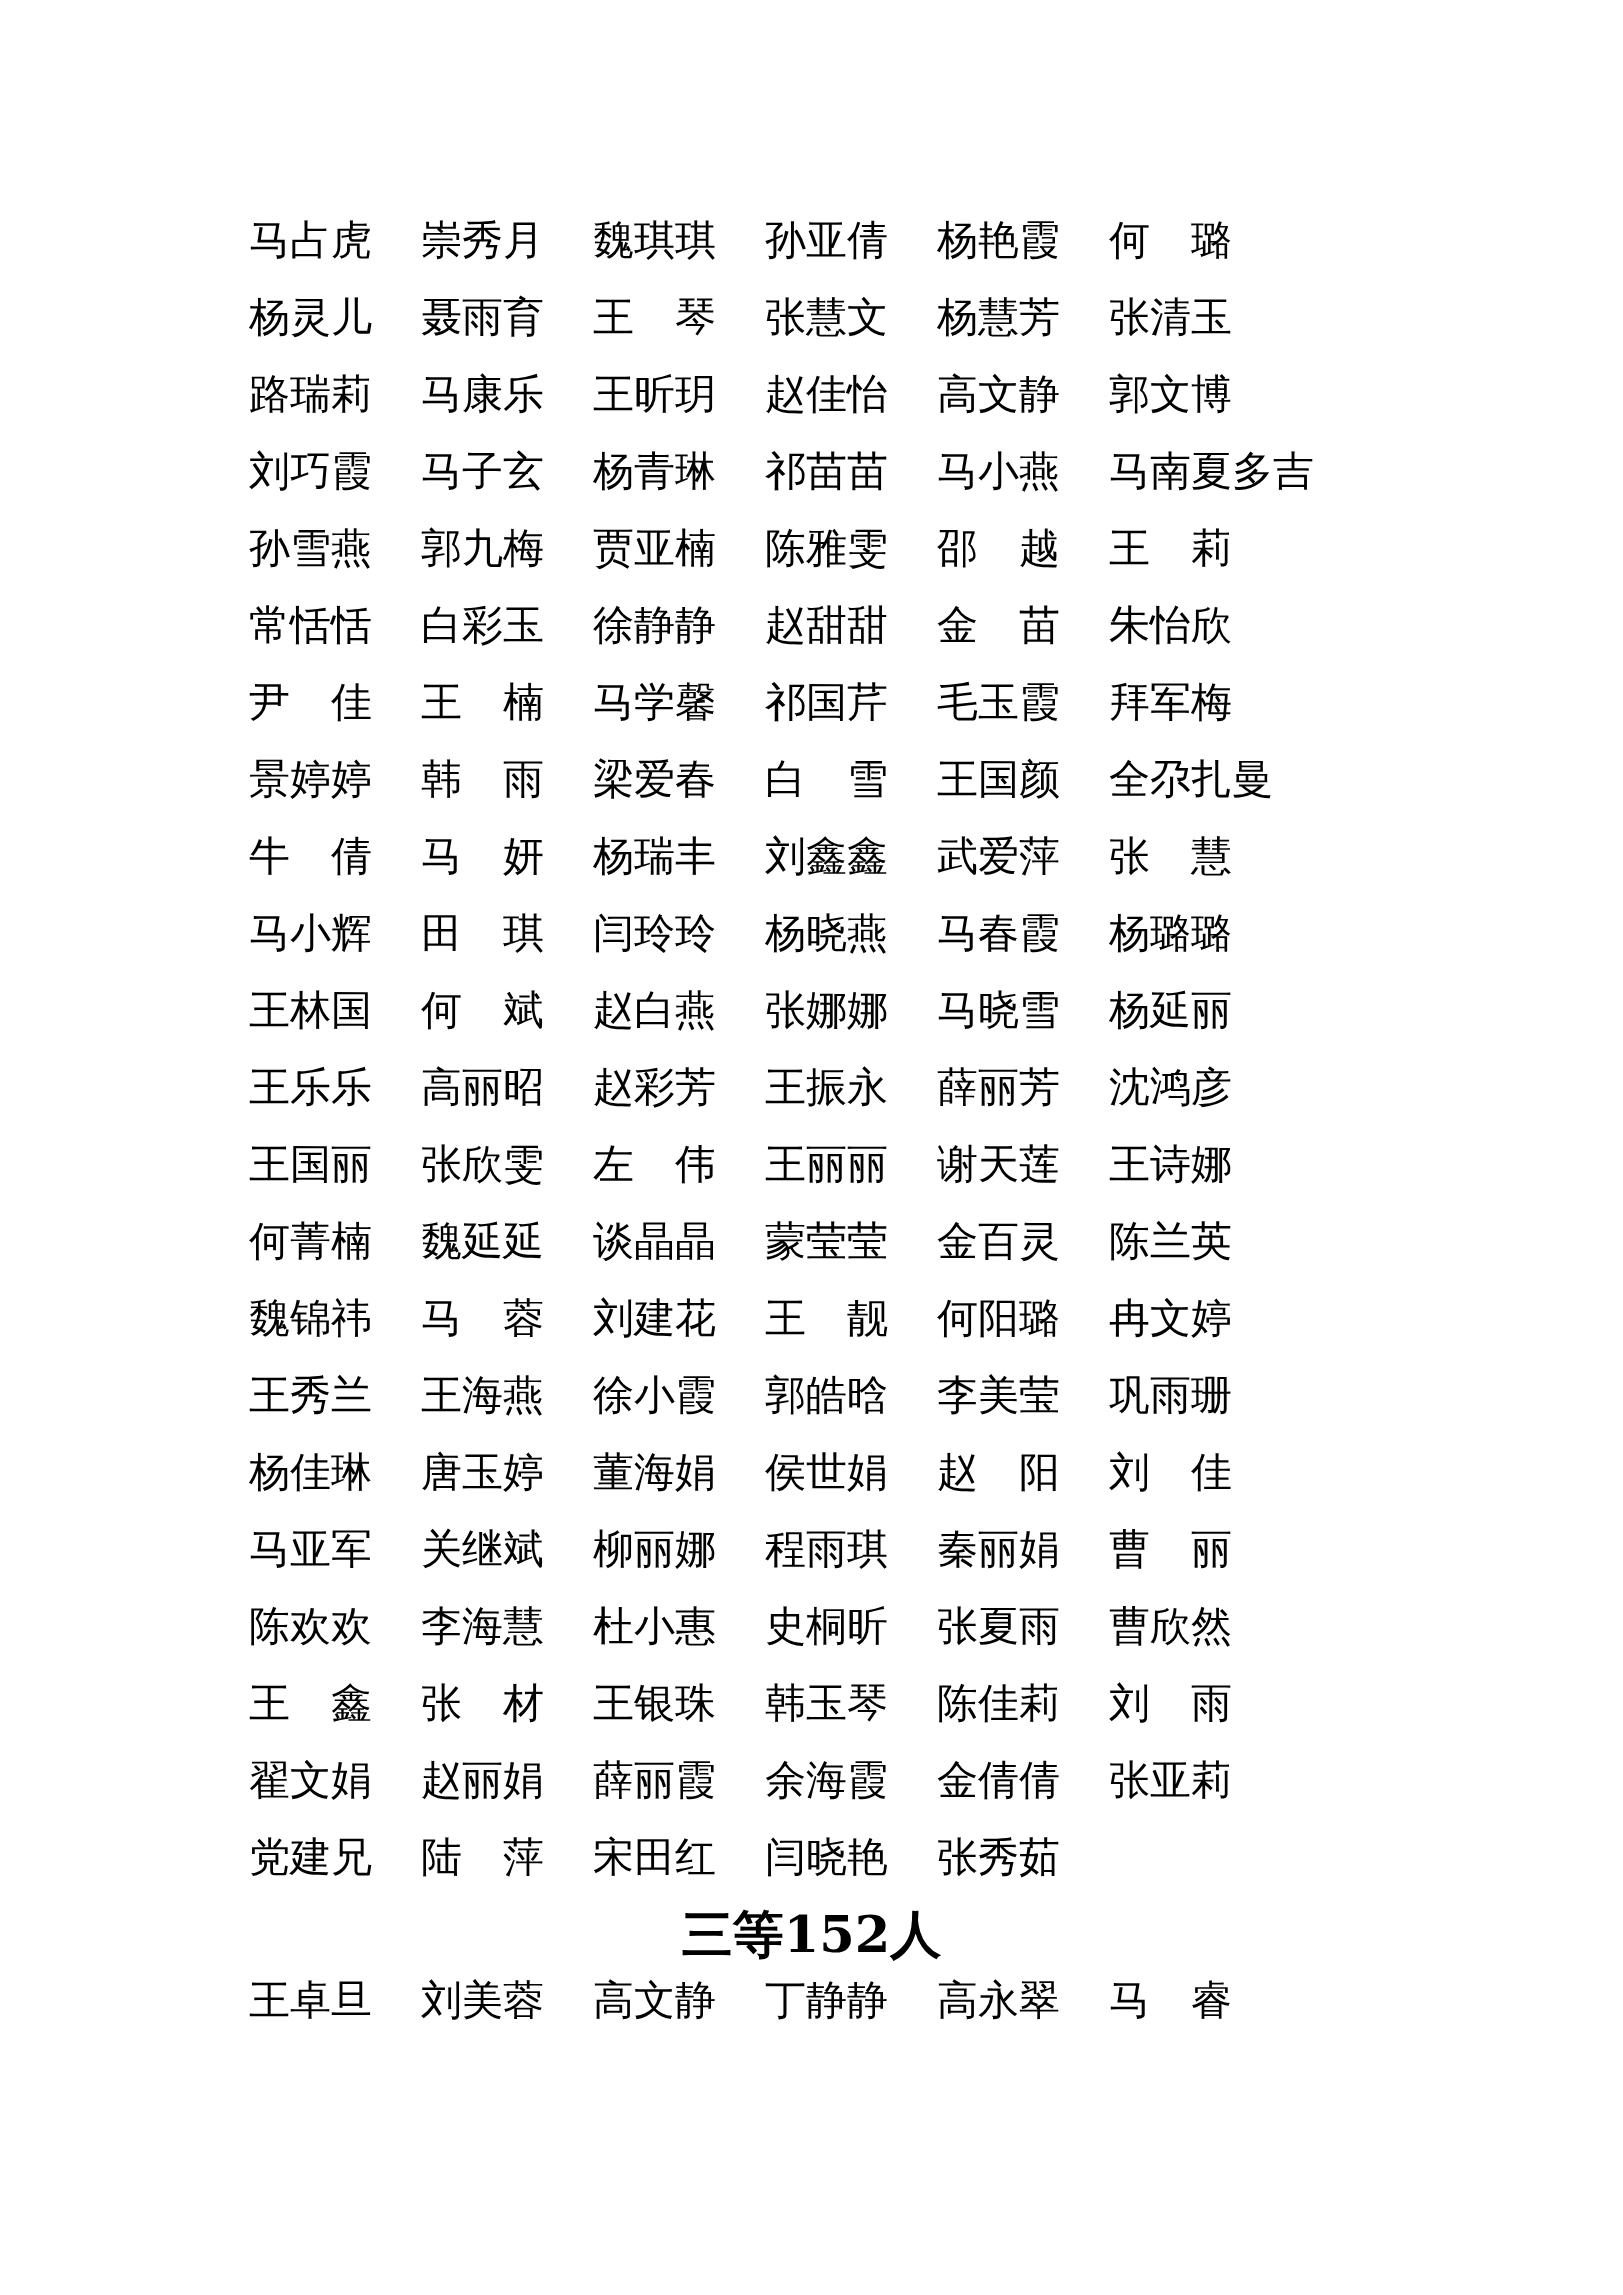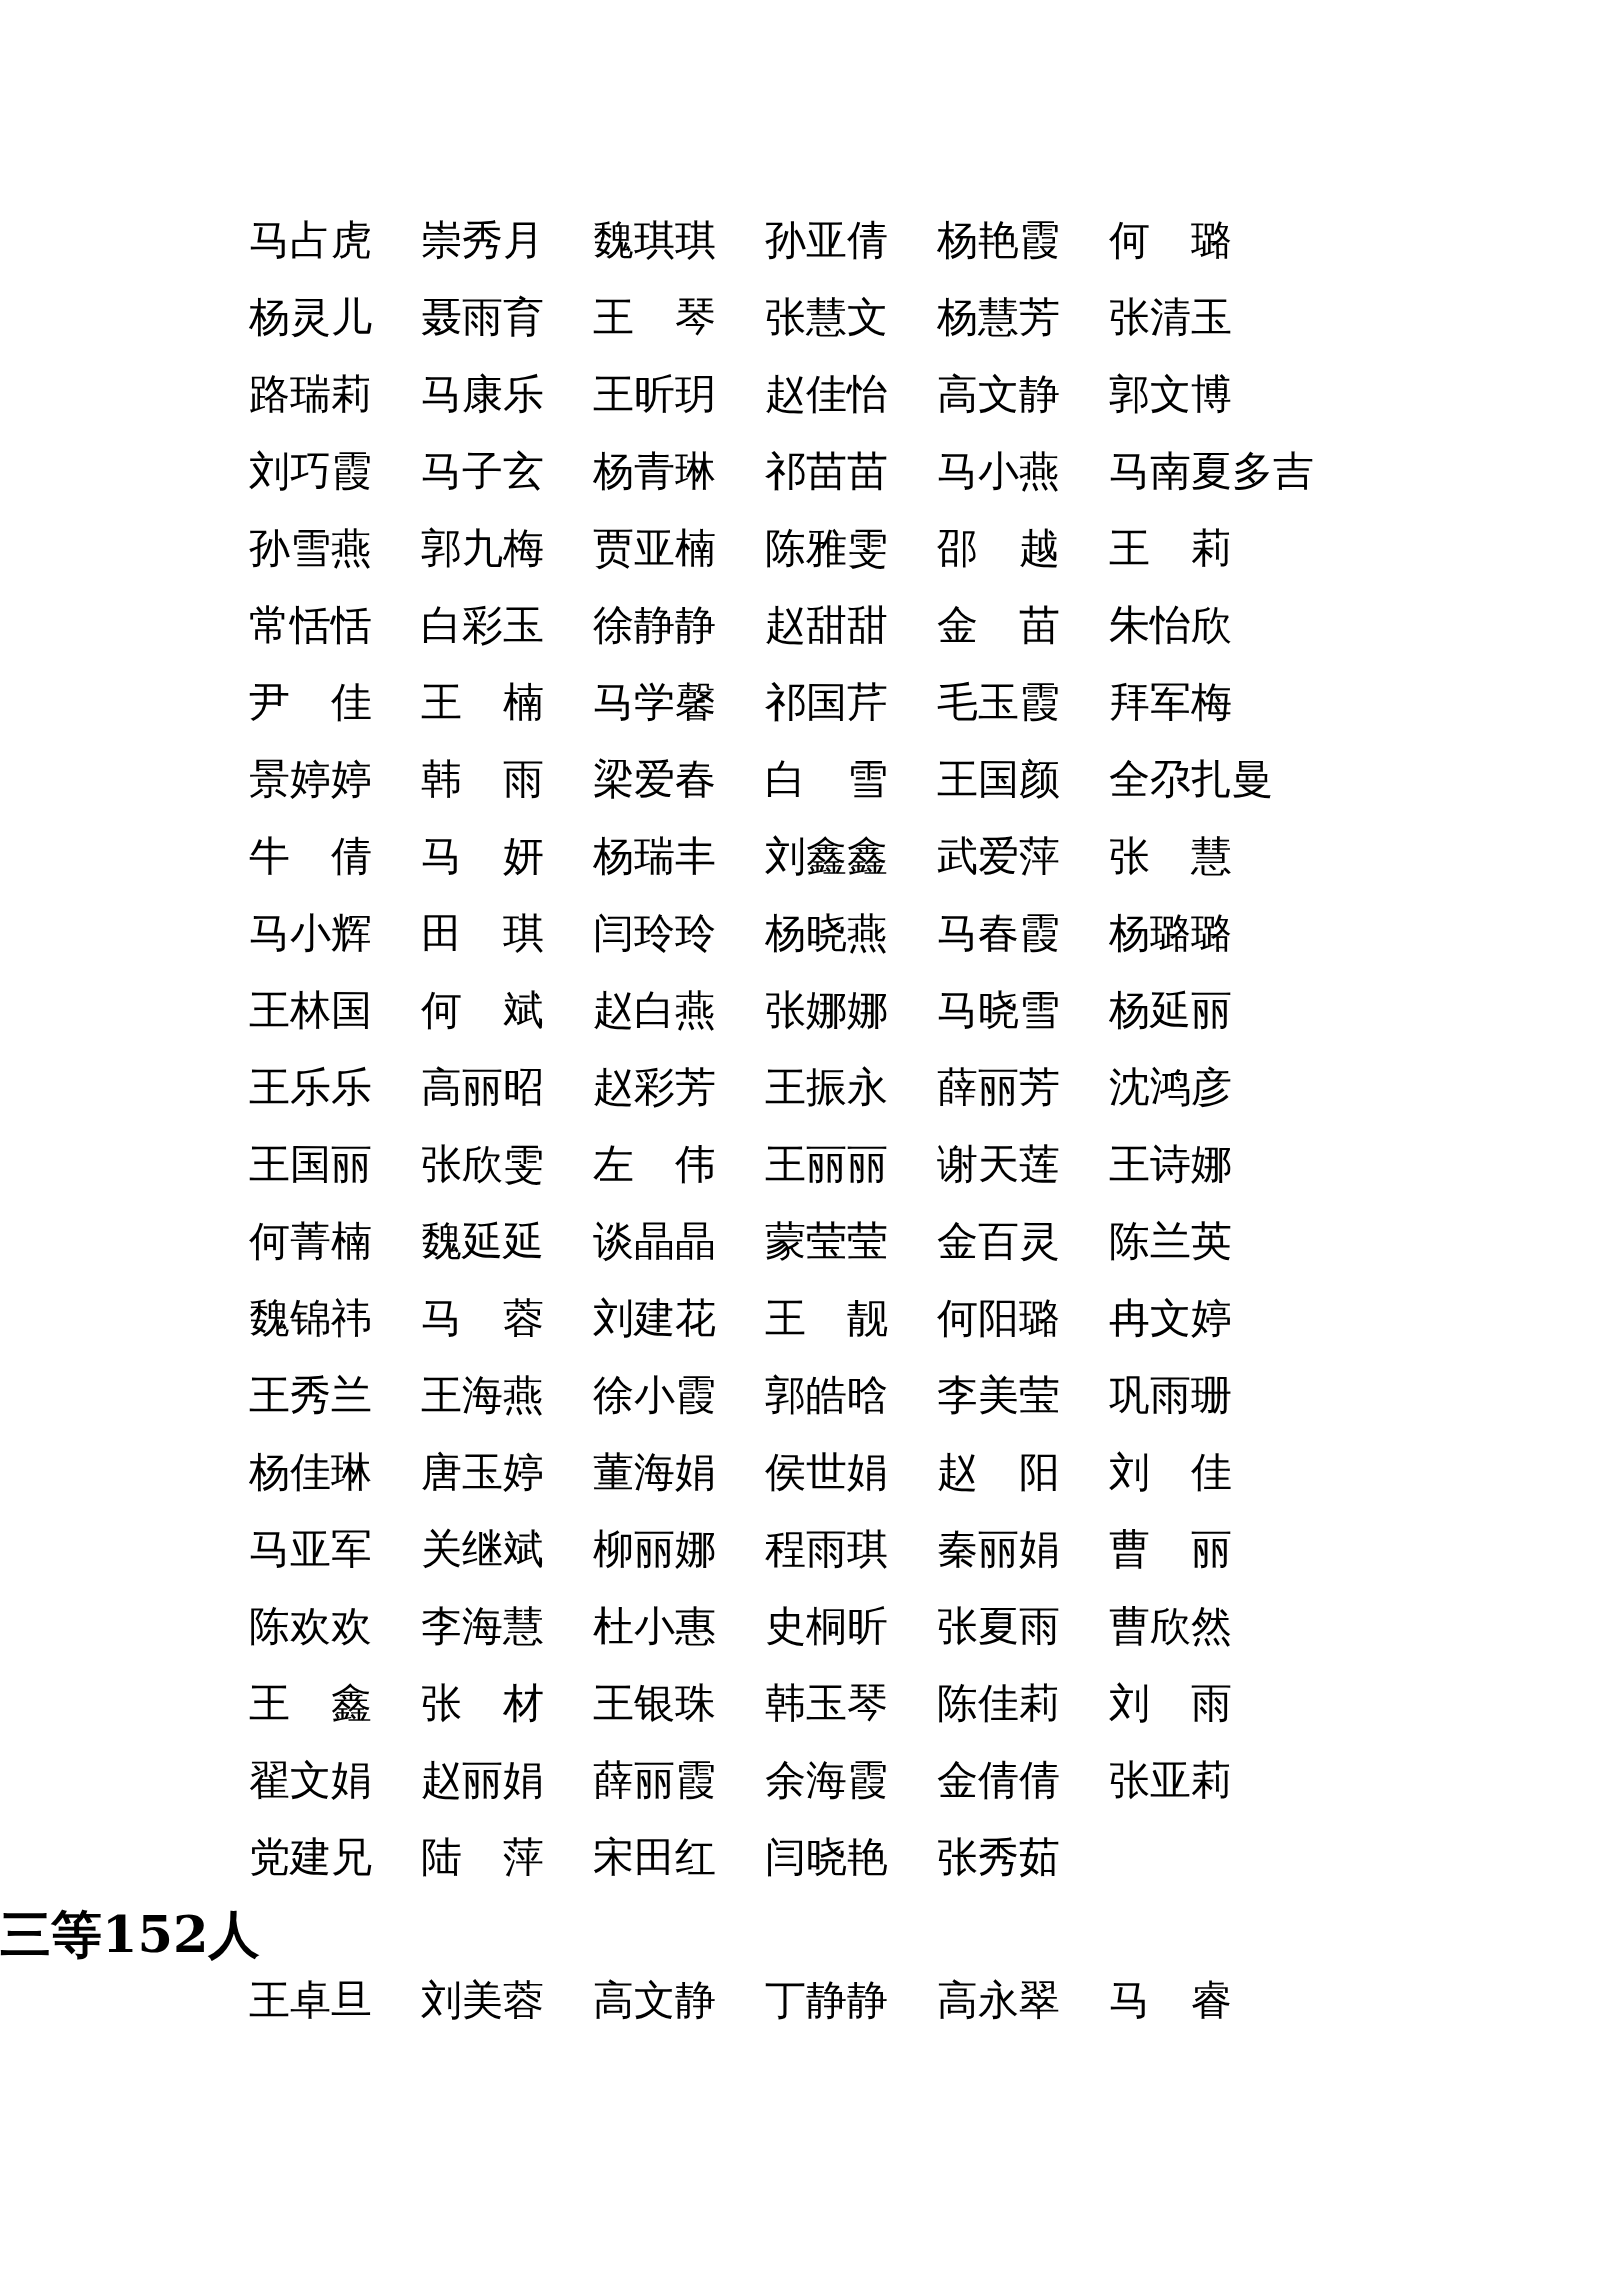--- a/index.html
+++ b/index.html
@@ -37,21 +37,21 @@
     width: auto;
     justify-content: flex-start;
   }
   .heading {
     position: absolute;
     left: 0;
     top: 1893px;
     width: 1623px;
     height: 82px;
     line-height: 82px;
-    text-align: left;
+    text-align: center;
     font-size: 51px;
     font-weight: bold;
   }
 </style>
 </head>
 <body>
 
 <div class="page">
   <div class="names" id="rows-main">
       <div class="row">

